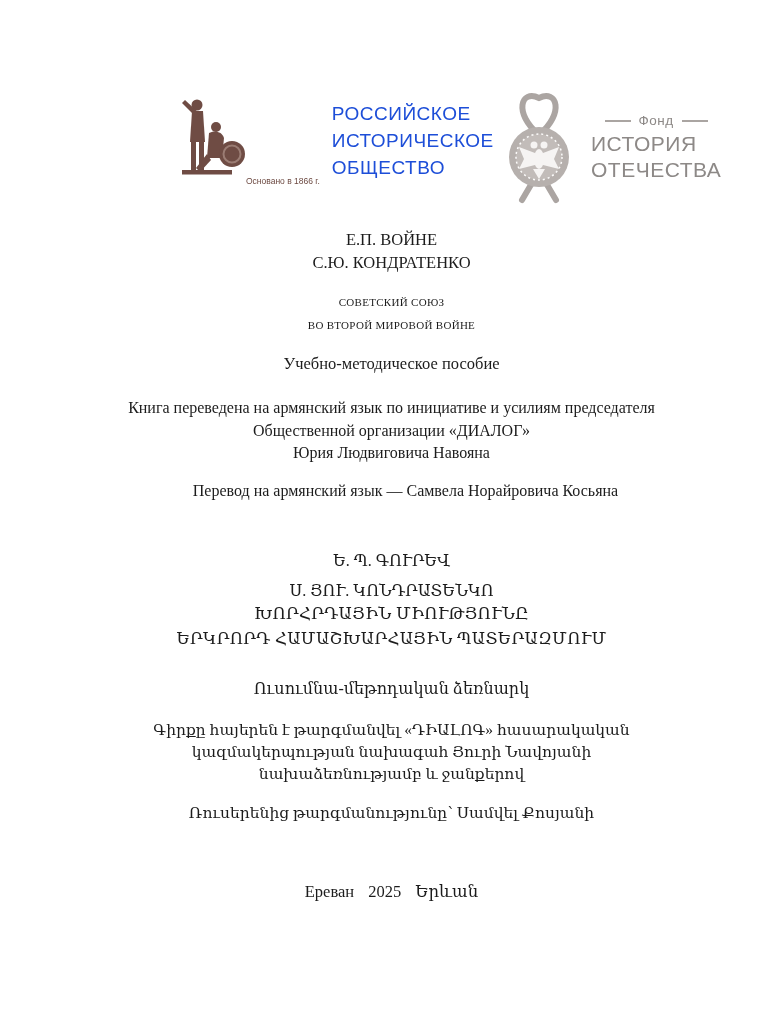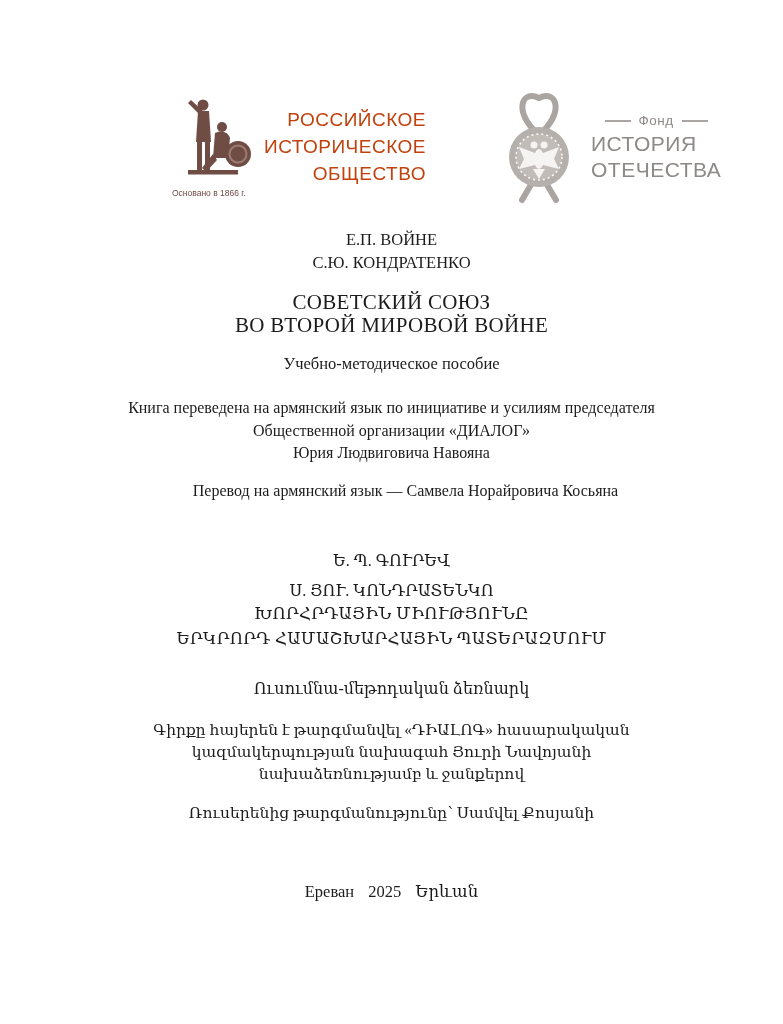--- a/index.html
+++ b/index.html
@@ -12,50 +12,50 @@
     font-family:"Liberation Serif","DejaVu Serif","DejaVu Sans",serif;
     color:#1c1c1c;
     overflow:hidden;
   }
 
   
   .logo-rho {
     position:absolute; left:166px; top:94px;
     display:flex; align-items:center; gap:12px;
   }
-  .rho-figure-wrap { display:flex; flex-direction:column; align-items:flex-start;margin-left:6px; }
+  .rho-figure-wrap { display:flex; flex-direction:row; align-items:flex-end; }
   .rho-caption {
     font-family:"Liberation Sans","DejaVu Sans",sans-serif;
     font-size:8.5px; color:#6d4a42; margin-top:2px; white-space:nowrap;
   }
   .rho-text {
     font-family:"Liberation Sans","DejaVu Sans",sans-serif;
     font-size:19px; line-height:27px; letter-spacing:0.5px;
-    color:#c2410c; text-align:right;
+    color:#1d4ed8; text-align:left;
   }
 
   .logo-fund {
     position:absolute; left:497px; top:85px;
     display:flex; align-items:center; gap:10px;
   }
   .fund-text {
     font-family:"Liberation Sans","DejaVu Sans",sans-serif;
     color:#8d8987;
   }
   .fund-top {
     display:flex; align-items:center; justify-content:center;
     gap:8px; font-size:13.5px; letter-spacing:0.5px; margin-bottom:3px;
   }
   .fund-rule { width:26px; height:2px; background:#aaa5a2; }
   .fund-main { font-size:21px; line-height:26px; letter-spacing:0.5px; }
 
   
   .tblock { position:absolute; left:0; right:0; text-align:center; }
   .b-authors-ru   { top:228px; font-size:16.5px; line-height:23px; }
-  .b-title-ru     { top:291px; font-size:21px; line-height:23px; letter-spacing:0.3px; }
+  .b-title-ru     { top:291px; font-size:11px; line-height:23px; letter-spacing:0.3px; }
   .b-subtitle-ru  { top:354px; font-size:16.5px; }
   .b-note-ru      { top:397px; font-size:16px;  line-height:22.5px; }
   .b-transl-ru    { top:482px; font-size:16px;margin-left:28px; }
   .b-authors-hy   { top:546px; font-size:16px;  line-height:30px; }
   .b-title-hy     { top:601px; font-size:16.5px; line-height:25px; letter-spacing:0.3px; }
   .b-subtitle-hy  { top:679px; font-size:16px; }
   .b-note-hy      { top:719px; font-size:15.5px; line-height:22px; }
   .b-transl-hy    { top:804px; font-size:15.5px; }
   .b-imprint      { top:882px; font-size:16.5px; }
   .b-imprint span { margin:0 7px; }

